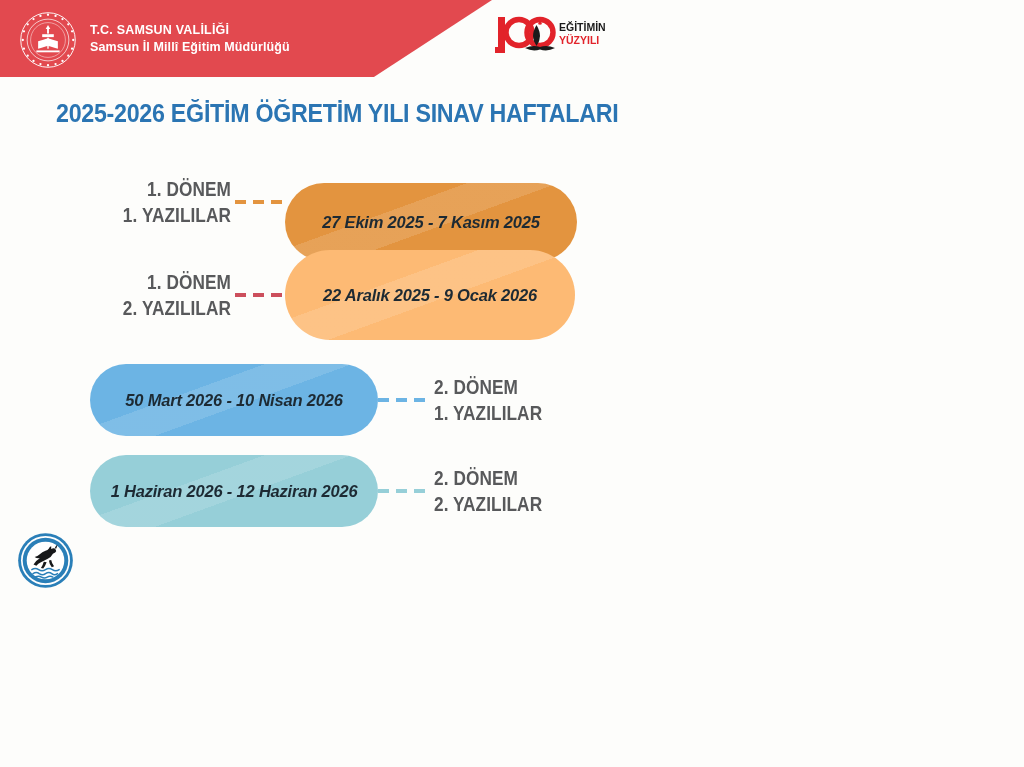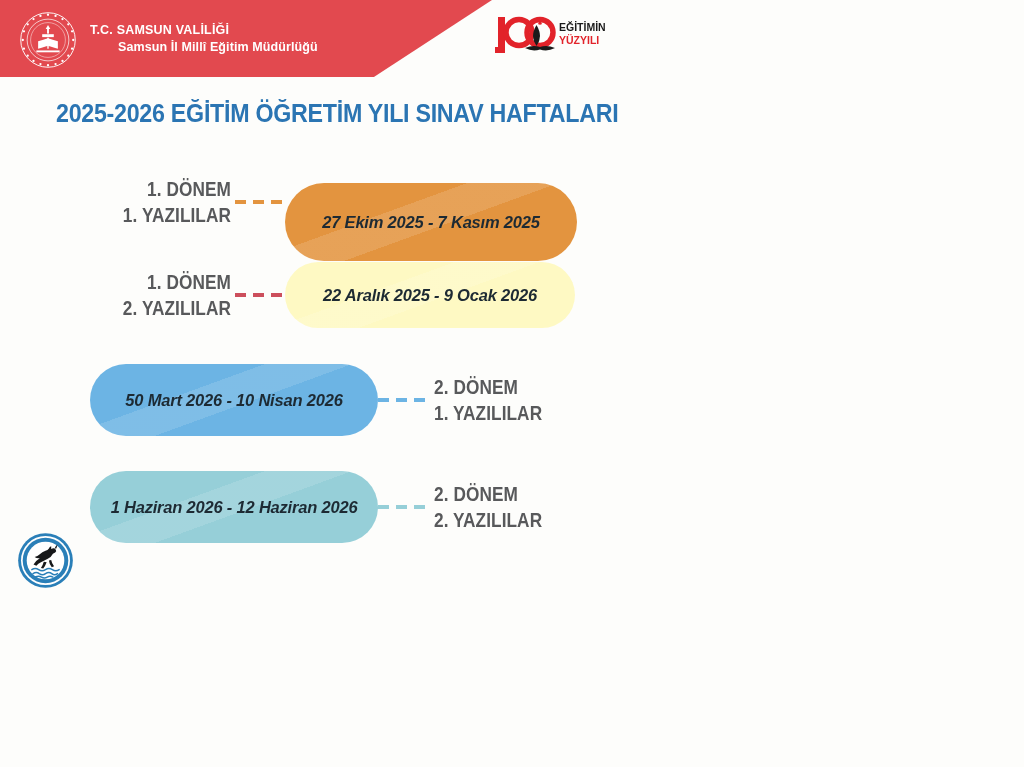--- a/index.html
+++ b/index.html
@@ -51,21 +51,20 @@
     font-size: 12.5px;
     font-weight: bold;
     letter-spacing: 0.2px;
     white-space: nowrap;
   }
   .header-line2 {
     font-size: 12.5px;
     font-weight: 600;
     letter-spacing: 0.1px;
     white-space: nowrap;
-    margin-left: 28px;
   }
 
   
   .yuzyil-logo {
     position: absolute;
     left: 488px;
     top: 10px;
     width: 120px;
     height: 48px;
   }
@@ -253,39 +252,39 @@
       <span class="pill-text">27 Ekim 2025 - 7 Kasım 2025</span>
     </div>
   </div>
 
   <div class="row row-left" style="top:258px; height:74px;">
     <div class="label-block right-align" style="width:136px;">
       <div>1. DÖNEM</div>
       <div>2. YAZILILAR</div>
     </div>
     <div class="connector" style="color:#cc4f5c; margin-left:4px;"></div>
-    <div class="pill" style="background:#fef9c3; width:290px; height:66px;">
+    <div class="pill" style="background:#fdba74; width:290px; height:90px;">
       <span class="sheen"></span>
       <span class="pill-text">22 Aralık 2025 - 9 Ocak 2026</span>
     </div>
   </div>
 
   <div class="row row-right" style="top:364px; height:72px;">
     <div class="pill" style="background:#6cb4e4; width:288px; height:72px;">
       <span class="sheen"></span>
       <span class="pill-text">50 Mart 2026 - 10 Nisan 2026</span>
     </div>
     <div class="connector" style="color:#6cb4e4; margin-right:6px;"></div>
     <div class="label-block left-align" style="width:150px;">
       <div>2. DÖNEM</div>
       <div>1. YAZILILAR</div>
     </div>
   </div>
 
-  <div class="row row-right" style="top:471px; height:72px;">
+  <div class="row row-right" style="top:455px; height:72px;">
     <div class="pill" style="background:#96cfd8; width:288px; height:72px;">
       <span class="sheen"></span>
       <span class="pill-text">1 Haziran 2026 - 12 Haziran 2026</span>
     </div>
     <div class="connector" style="color:#96cfd8; margin-right:6px;"></div>
     <div class="label-block left-align" style="width:150px;">
       <div>2. DÖNEM</div>
       <div>2. YAZILILAR</div>
     </div>
   </div>

